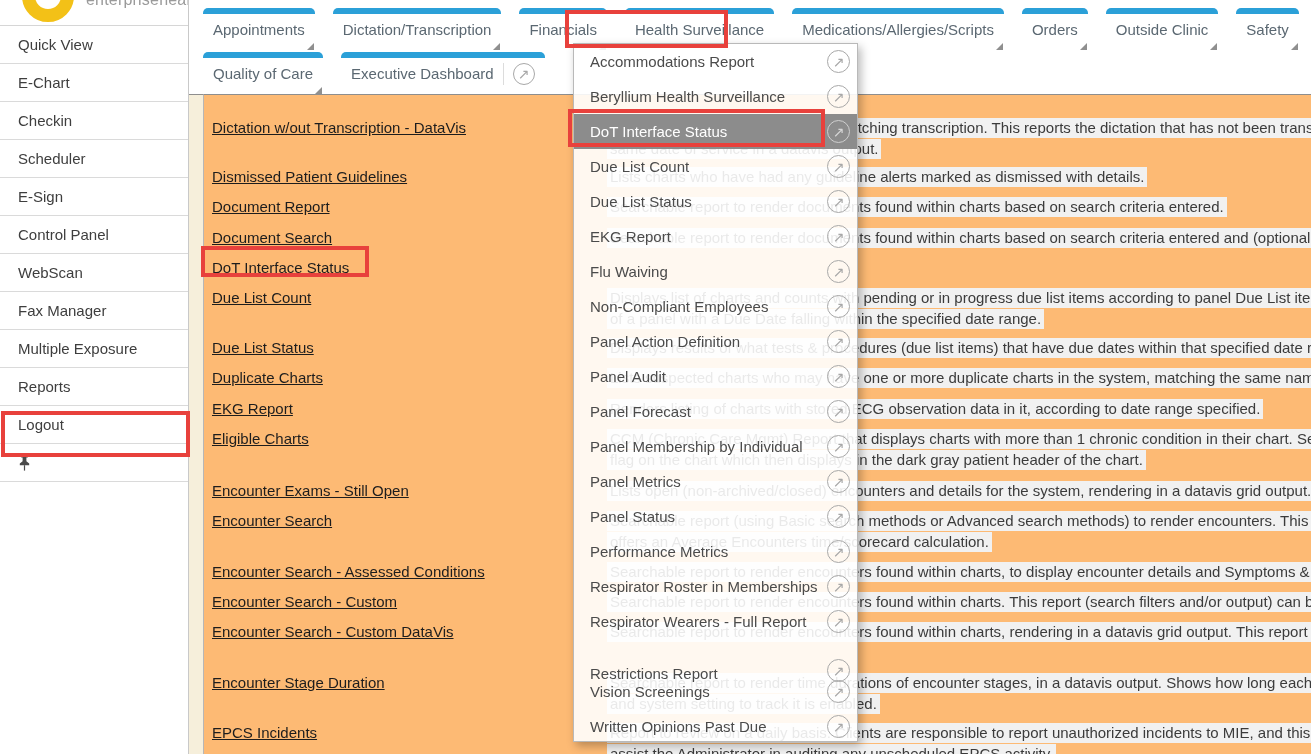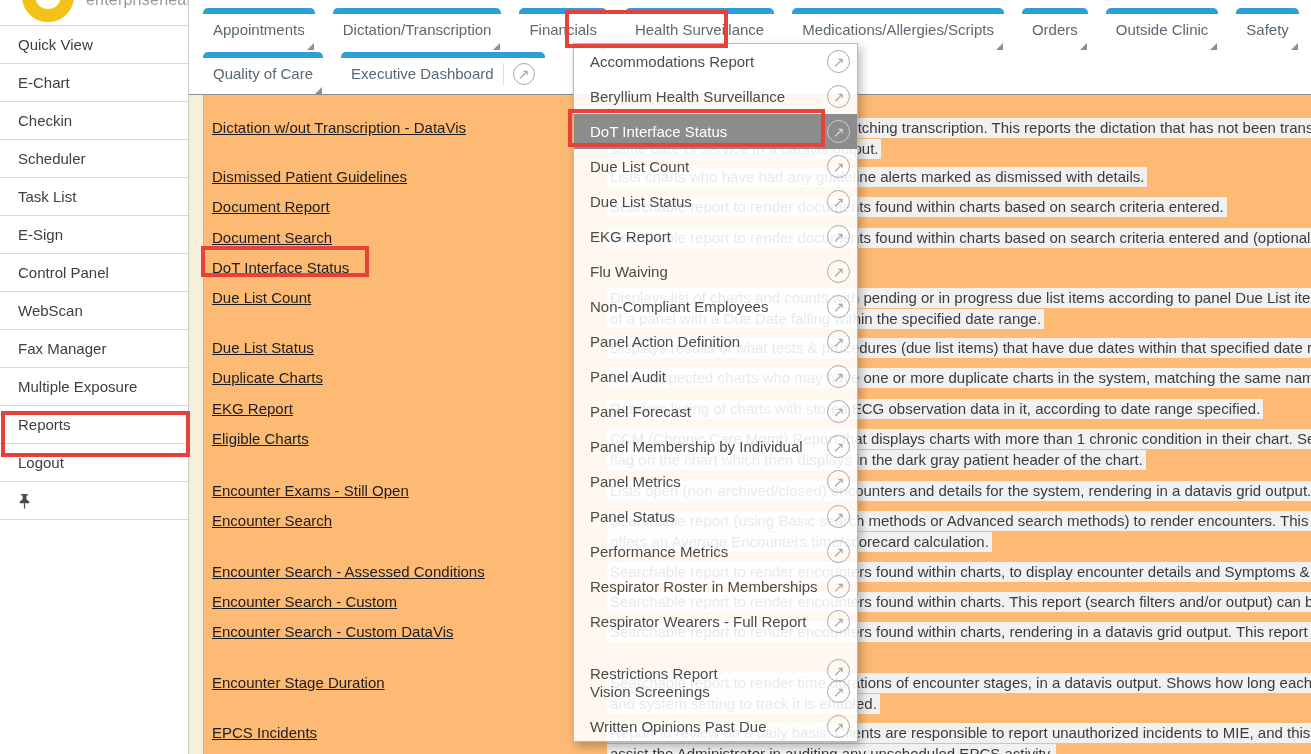--- a/index.html
+++ b/index.html
@@ -131,23 +131,20 @@
       <div class="sb-item">
     <span class="sb-label">E-Chart</span>
   </div>
       <div class="sb-item">
     <span class="sb-label">Checkin</span>
   </div>
       <div class="sb-item">
     <span class="sb-label">Scheduler</span>
   </div>
       <div class="sb-item">
-    <span class="sb-label">Task List</span>
-  </div>
-      <div class="sb-item">
     <span class="sb-label">E-Sign</span>
   </div>
       <div class="sb-item">
     <span class="sb-label">Control Panel</span>
   </div>
       <div class="sb-item">
     <span class="sb-label">WebScan</span>
   </div>
       <div class="sb-item">
     <span class="sb-label">Fax Manager</span>

